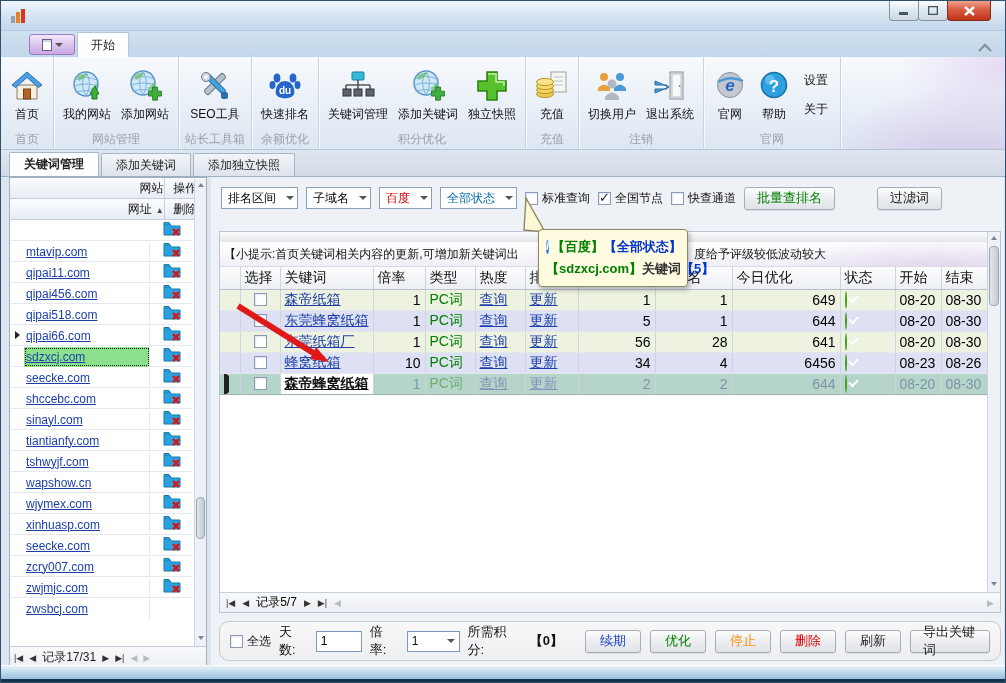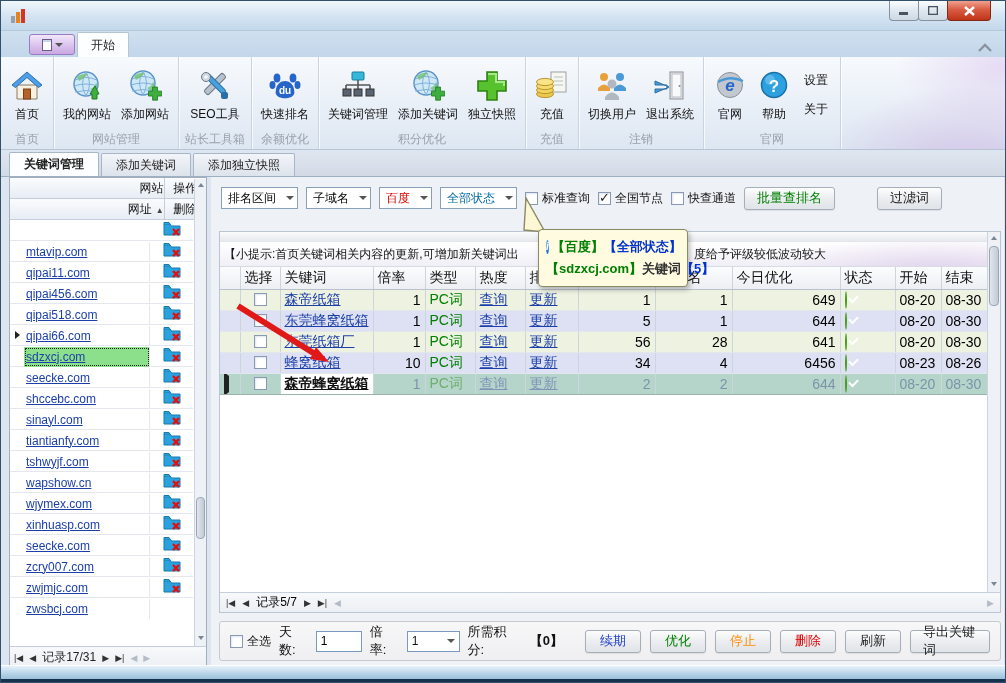--- a/index.html
+++ b/index.html
@@ -112,21 +112,21 @@
   .okic{width:15px;height:15px;border-radius:50%;margin:0 auto;position:relative;
     background:radial-gradient(circle at 35% 28%, #b8e878, #58b824 62%, #3f9a14);border:1px solid #4a9e1e;}
   .okic::after{content:"";position:absolute;left:3px;top:3px;width:7px;height:4px;border-left:2px solid #fff;border-bottom:2px solid #fff;transform:rotate(-45deg);}
   .mscroll{position:absolute;top:0;bottom:20px;right:0;width:13px;background:#eef1f5;border-left:1px solid #ccd4de;}
   .mscroll .thumb{position:absolute;left:1px;right:1px;top:14px;height:60px;background:linear-gradient(90deg,#e2e6ec,#c2cad6);border:1px solid #9aa6b6;border-radius:4px;}
   .mpager{position:absolute;left:0;right:0;bottom:0;height:20px;border-top:1px solid #c6cedb;background:linear-gradient(#f7f9fb,#eceff3);
     display:flex;align-items:center;font-size:12px;padding:0 6px;gap:7px;}
   .mpager .spacer{flex:1;}
 
   .bottombar{position:absolute;left:8px;top:444px;width:782px;height:40px;background:linear-gradient(#f7f7f8,#efeff1);
-    border:1px solid #c6c9ce;border-radius:3px;display:flex;align-items:center;padding:16px 10px;gap:8px;font-size:13px;color:#111;}
+    border:1px solid #c6c9ce;border-radius:10px;display:flex;align-items:center;padding:16px 10px;gap:8px;font-size:13px;color:#111;}
   .tinput{width:46px;height:21px;border:1px solid #7a99c0;font-size:12px;padding:0 4px;background:#fff;}
   .tselect{width:54px;height:21px;border:1px solid #7a99c0;background:#fff;display:flex;align-items:center;justify-content:space-between;padding:0 4px;font-size:12px;cursor:pointer;}
   .points{font-weight:bold;}
   .bbtns{display:flex;gap:9px;margin-left:14px;}
   .bbtn{min-width:56px;}
 
   
   .tooltip{position:absolute;left:537px;top:228px;width:150px;height:58px;background:#fffbe1;border:1px solid #8a8a64;border-radius:4px;
     box-shadow:2px 3px 5px rgba(0,0,0,.25);z-index:60;padding:6px 7px 4px;font-size:13px;font-weight:bold;line-height:22px;white-space:nowrap;}
   .tooltip .l1{display:flex;align-items:center;gap:3px;}

